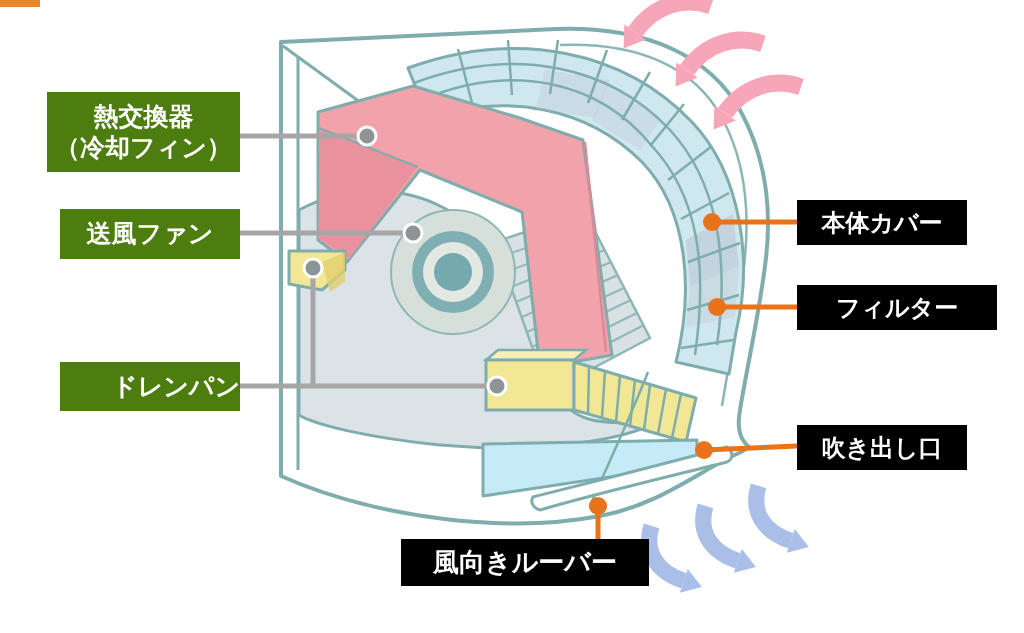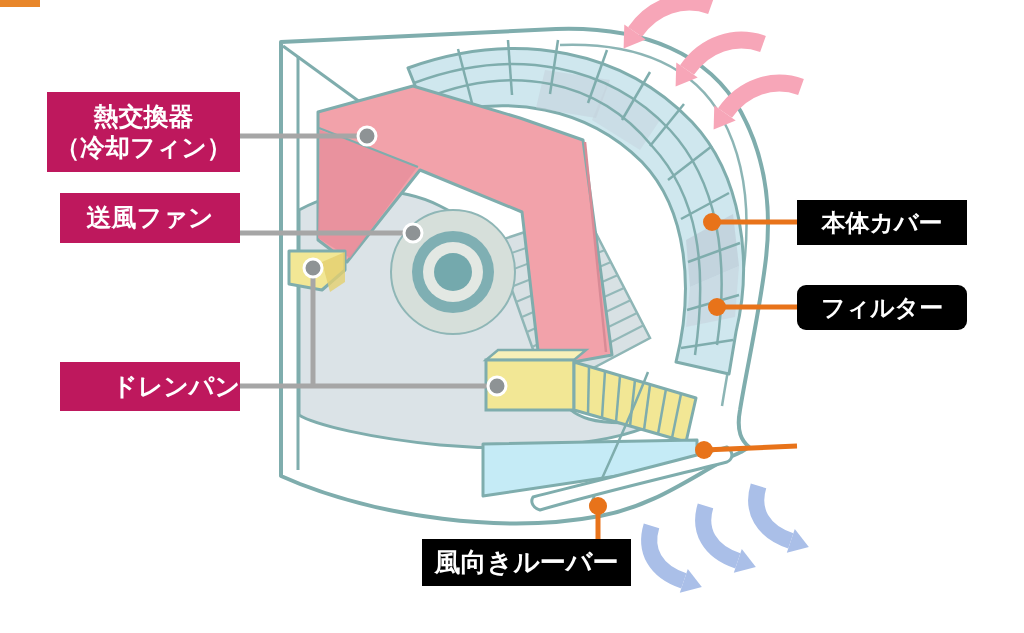--- a/index.html
+++ b/index.html
@@ -1,30 +1,30 @@
 <!DOCTYPE html>
 <html><head>
 <meta charset="utf-8">
 <style>
   html,body{margin:0;padding:0;background:#ffffff;}
   .stage{position:relative;width:1024px;height:633px;background:#ffffff;overflow:hidden;
          font-family:"Liberation Sans","DejaVu Sans",sans-serif;}
   .art{position:absolute;left:0;top:0;}
   .lbl{position:absolute;display:flex;flex-direction:column;align-items:center;justify-content:center;
        color:#ffffff;font-weight:bold;text-align:center;line-height:1.25;box-sizing:border-box;}
-  .lbl-gray{background:#be185d;}
+  .lbl-gray{background:#4d7c0f;}
   .lbl-orange{background:#000000;}
   .lbl span{display:block;white-space:nowrap;}
   #lbl-heat{left:47px;top:92px;width:193px;height:80px;font-size:25px;}
-  #lbl-fan{left:60px;top:193px;width:180px;height:50px;font-size:25px;}
+  #lbl-fan{left:60px;top:209px;width:180px;height:50px;font-size:25px;}
   #lbl-drain{left:60px;top:362px;width:180px;height:49px;font-size:25px;align-items:flex-end;}
   #lbl-cover{left:797px;top:200px;width:170px;height:45px;font-size:24px;}
-  #lbl-filter{left:797px;top:285px;width:170px;height:45px;font-size:24px;border-radius:9px;}
+  #lbl-filter{left:797px;top:285px;width:200px;height:45px;font-size:24px;}
   #lbl-outlet{left:797px;top:425px;width:170px;height:45px;font-size:24px;}
-  #lbl-louver{left:401px;top:539px;width:209px;height:47px;font-size:26px;margin-left:21px;}
+  #lbl-louver{left:401px;top:539px;width:248px;height:47px;font-size:26px;}
 </style>
 </head>
 <body>
 
 <div class="stage">
 
   <svg class="art" width="1024" height="633" viewBox="0 0 1024 633">
     <defs>
       <g id="arr-in">
         <path d="M92 6 C64 -4 34 6 16 32" fill="none" stroke="#f7a6b8" stroke-width="17"></path>
@@ -180,16 +180,19 @@
   </div>
   <div class="lbl lbl-gray" id="lbl-drain">
     <span>ドレンパン</span>
   </div>
   <div class="lbl lbl-orange" id="lbl-cover">
     <span>本体カバー</span>
   </div>
   <div class="lbl lbl-orange" id="lbl-filter">
     <span>フィルター</span>
   </div>
+  <div class="lbl lbl-orange" id="lbl-outlet">
+    <span>吹き出し口</span>
+  </div>
   <div class="lbl lbl-orange" id="lbl-louver">
     <span>風向きルーバー</span>
   </div>
 </div>
 
 </body></html>

